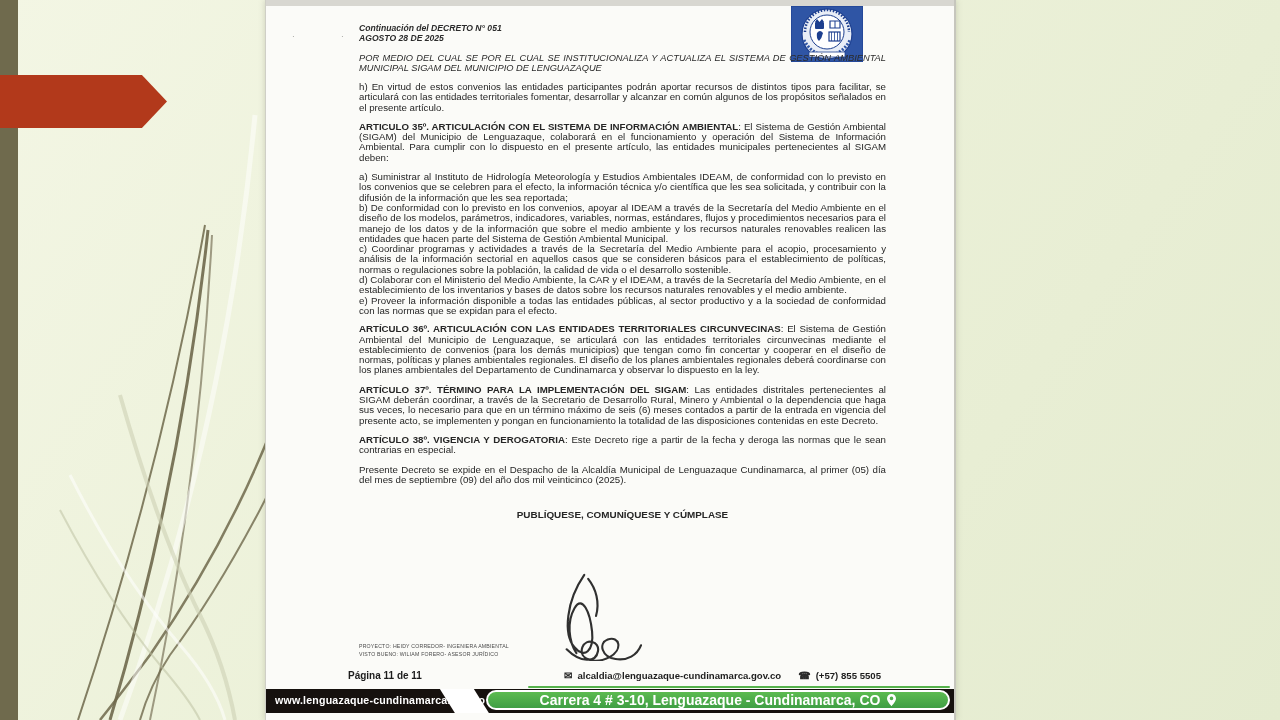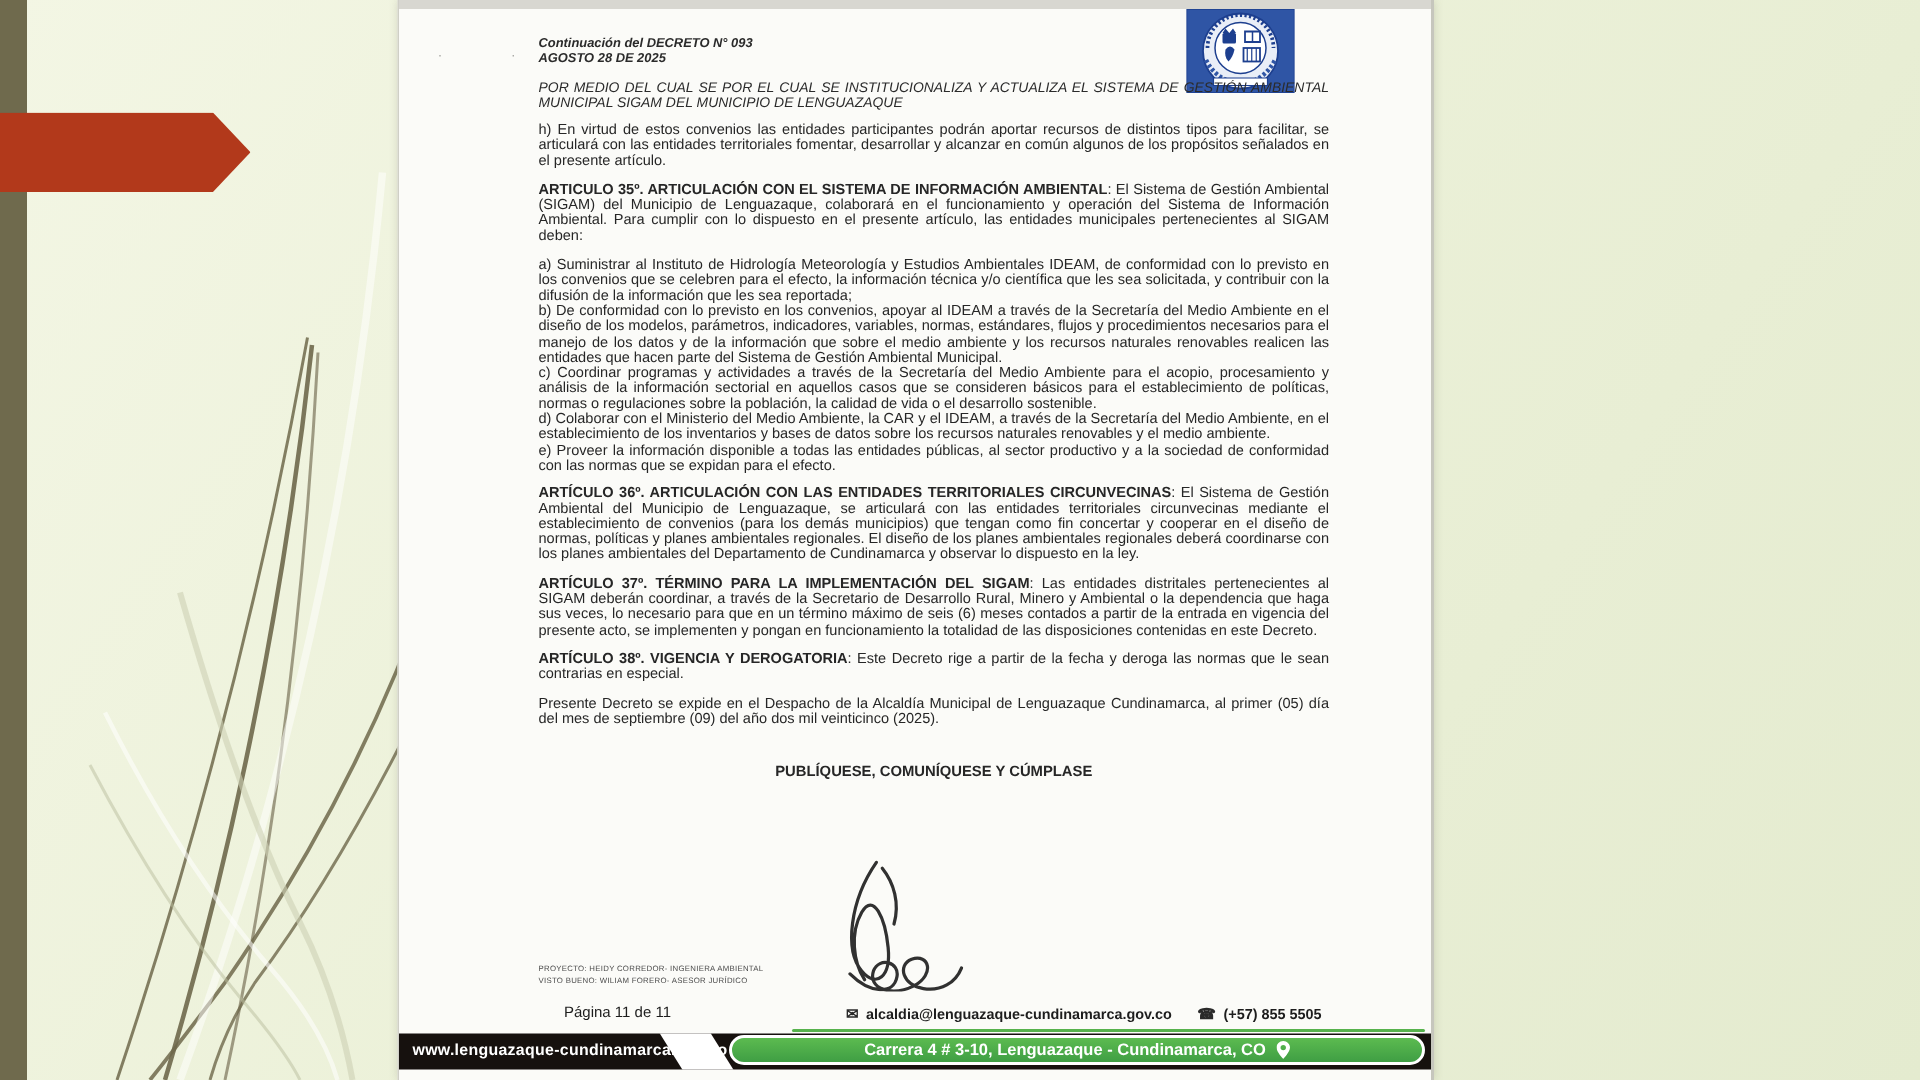--- a/index.html
+++ b/index.html
@@ -32,33 +32,33 @@
   .doc-body { position:absolute; left:93px; top:82px; width:527px; font-size:9.7px; line-height:10.3px; text-align:justify; color:#262626; }
   .doc-body p { margin:0 0 9px 0; }
   .doc-body p.tight { margin:0; }
   .doc-body p.aftergap { margin-top:8px; }
   .b { font-weight:bold; }
   .publish { text-align:center; font-weight:bold; margin-top:25px; font-size:9.9px; }
   .signer { text-align:center; font-weight:bold; font-size:9.6px; line-height:10.3px; margin-top:27px; }
   .signature-svg { position:absolute; left:270px; top:573px; width:120px; height:88px; }
   .credits { position:absolute; left:93px; top:642px; font-size:5.2px; color:#4a4a4a; line-height:8px; letter-spacing:.2px; }
   
-  .page-num { position:absolute; left:110px; top:670px; font-size:10px; font-weight:normal; color:#1d1d1d; }
+  .page-num { position:absolute; left:82px; top:670px; font-size:10px; font-weight:bold; color:#1d1d1d; }
   .contact-row { position:absolute; right:73px; top:670px; font-size:9.6px; font-weight:600; color:#1d1d1d; display:flex; align-items:center; gap:5px; }
   .mail-glyph,.phone-glyph { font-size:10px; color:#2a2a2a; }
   .phone-part { margin-left:12px; font-weight:bold; }
   .green-line { position:absolute; left:262px; right:4px; top:686px; height:2px; background:#56b24c; border-radius:2px; }
   .footer-bar { position:absolute; left:0; right:0; top:689px; height:24px; background:#16110e; overflow:hidden; }
   .website { position:absolute; left:9px; top:5px; color:#fff; font-weight:bold; font-size:10.6px; letter-spacing:.2px; }
   .wedge { position:absolute; left:182px; top:-2px; width:34px; height:30px; background:#fff; transform:skewX(32deg); }
   .addr-pill {
     position:absolute; left:220px; right:4px; top:1px; bottom:3px;
     background:linear-gradient(#5cbb50,#3f9e44); border:2px solid #fff; border-radius:10px;
     display:flex; align-items:center; justify-content:center; gap:7px;
-    color:#fff; font-weight:bold; font-size:11px;text-align:center;
+    color:#fff; font-weight:bold; font-size:14px;text-align:center;
   }
   .pin { width:9px; height:12px; flex:0 0 auto; }
 </style>
 </head>
 <body>
 
 <div class="stripe"></div>
 <div class="arrow"></div>
 <svg class="grass" viewBox="0 0 290 665">
   <path d="M205,170 Q160,420 78,665" stroke="#6e684b" stroke-width="2" fill="none" opacity="0.85"></path>
@@ -70,21 +70,21 @@
   <path d="M120,340 Q160,480 200,560 Q225,610 235,665" stroke="#cdd1b4" stroke-width="4" fill="none" opacity="0.6"></path>
   <path d="M70,420 Q120,520 180,590 Q215,630 225,665" stroke="#ffffff" stroke-width="3" fill="none" opacity="0.55"></path>
   <path d="M60,455 Q110,550 160,610 Q190,645 200,665" stroke="#b9bd9e" stroke-width="2" fill="none" opacity="0.5"></path>
 </svg>
 
 <div class="page">
   <div class="page-topedge"></div>
   <div class="scan-dots">· ·</div>
 
   <div class="doc-header">
-    <div>Continuación del DECRETO N° 093</div>
+    <div>Continuación del DECRETO N° 051</div>
     <div>AGOSTO 28 DE 2025</div>
   </div>
 
   <svg class="logo" viewBox="0 0 72 56">
     <rect x="0" y="0" width="72" height="56" fill="#2f55a5"></rect>
     <rect x="0" y="0" width="72" height="56" fill="none" stroke="#1d3f8f" stroke-width="1"></rect>
     <circle cx="36" cy="28" r="25" fill="#e9eef7" stroke="#1d3f8f" stroke-width="1.2"></circle>
     <circle cx="36" cy="26" r="17" fill="#ffffff" stroke="#1d3f8f" stroke-width="1"></circle>
     <path d="M14,26 A22,22 0 0 1 58,26" fill="none" stroke="#1d3f8f" stroke-width="2.5" stroke-dasharray="1.5,1.6"></path>
     <rect x="24" y="16" width="9" height="7" fill="#1d3f8f" rx="1"></rect>

